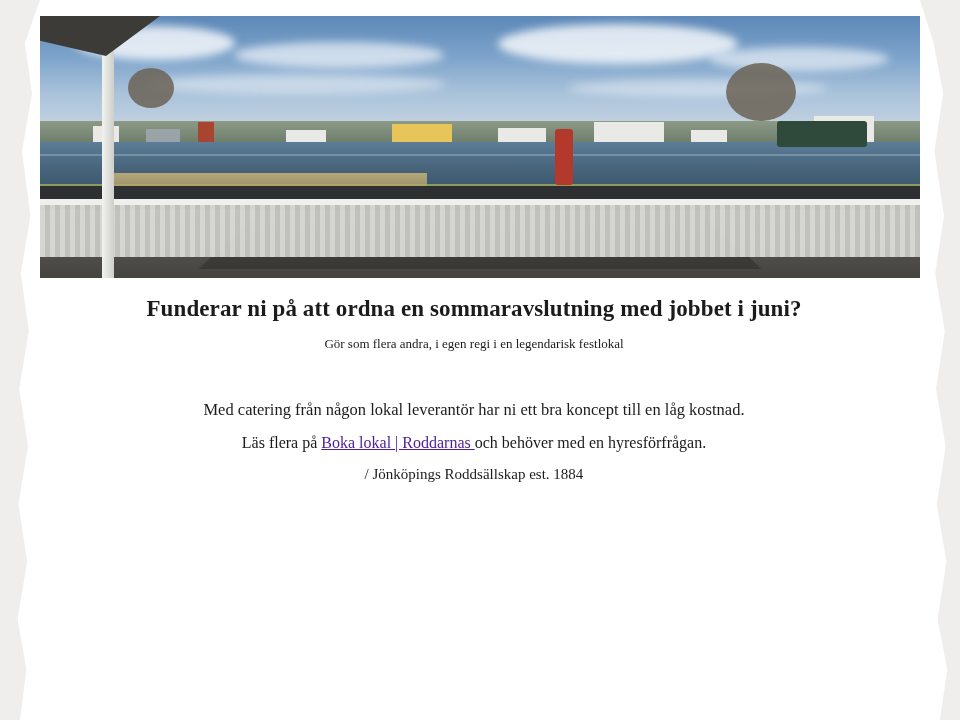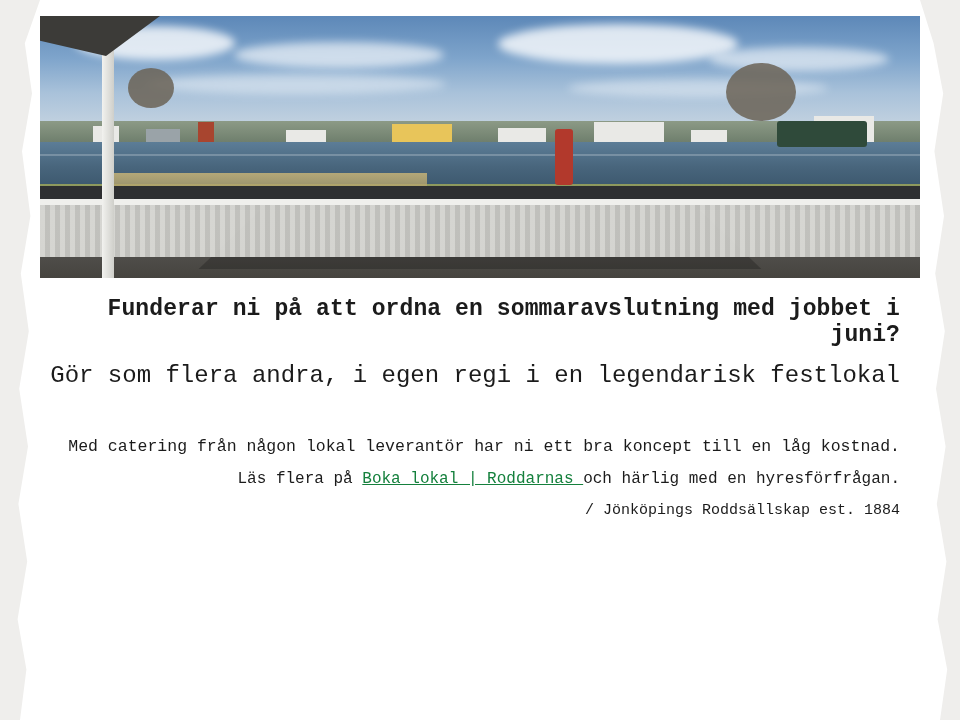--- a/index.html
+++ b/index.html
@@ -213,48 +213,47 @@
     background: #3c3b38;
     clip-path: polygon(0 0, 100% 0, 55% 100%, 0 62%);
   }
 
   
   .content {
     position: absolute;
     left: 48px;
     right: 60px;
     top: 296px;
-    text-align: right;
+    text-align: center;
     color: #1b1b1b;
-    font-family: Liberation Mono, monospace;
   }
   .headline {
     font-size: 23px;
     font-weight: bold;
     margin: 0 0 14px 0;
     letter-spacing: .1px;
   }
   .lead {
-    font-size: 24px;
+    font-size: 13px;
     margin: 0 0 14px 0;
   }
   .spacer { height: 34px; }
   .body-line {
     font-size: 16.5px;
     margin: 0 0 14px 0;
   }
   .body-line.small {
     font-size: 16px;
   }
   .signature {
     font-size: 15px;
     margin: 6px 0 0 0;
   }
   .link {
-    color: #15803d;
+    color: #4c1d95;
     text-decoration: underline;
   }
 </style>
 </head>
 <body>
 
 <div class="edge-decor edge-left"></div>
 <div class="edge-decor edge-right"></div>
 
 <div class="page">
@@ -302,19 +301,19 @@
 
     <p class="headline">Funderar ni på att ordna en sommaravslutning med jobbet i juni?</p>
 
     <p class="lead">Gör som flera andra, i egen regi i en legendarisk festlokal</p>
 
     <div class="spacer"></div>
 
     <p class="body-line">Med catering från någon lokal leverantör har ni ett bra koncept till en låg kostnad.</p>
 
     <p class="body-line small">
-      <span>Läs flera på </span><a class="link" href="#">Boka lokal | Roddarnas </a><span>och härlig med en hyresförfrågan.</span>
+      <span>Läs flera på </span><a class="link" href="#">Boka lokal | Roddarnas </a><span>och behöver med en hyresförfrågan.</span>
     </p>
 
     <p class="signature">/ Jönköpings Roddsällskap est. 1884</p>
 
   </div>
 </div>
 
 </body></html>

